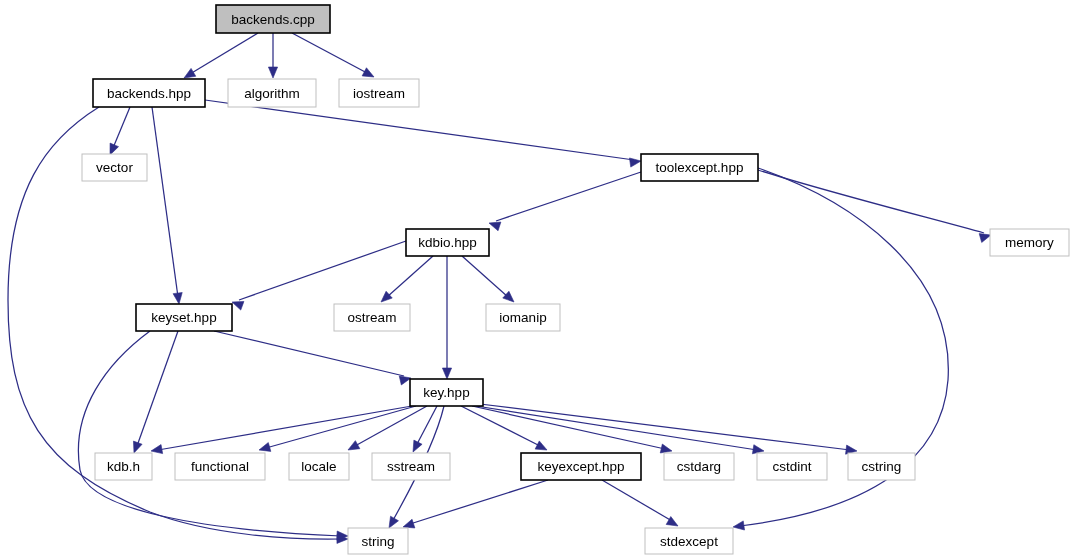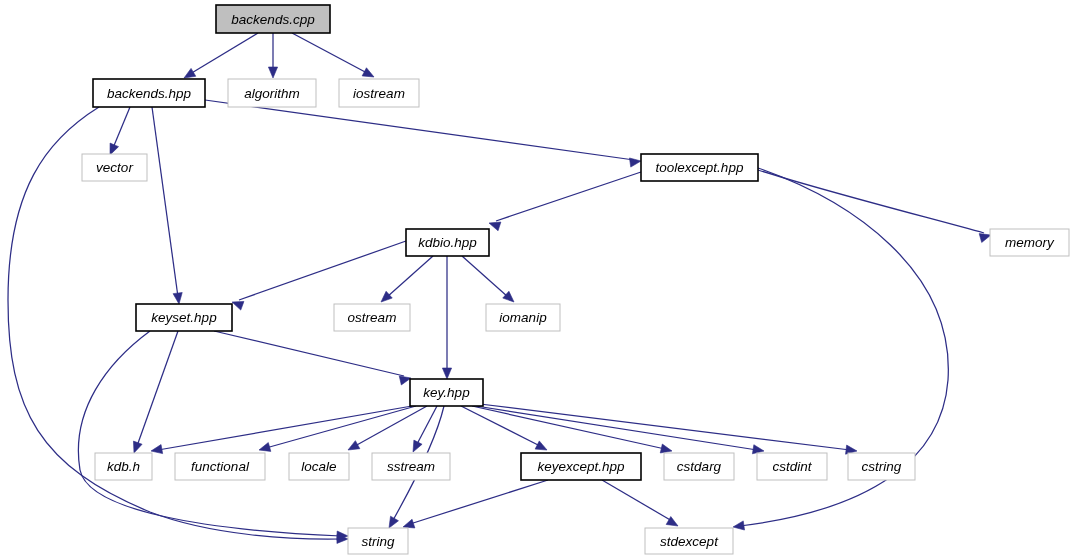--- a/index.html
+++ b/index.html
@@ -10,21 +10,20 @@
   body {
     width: 1073px;
     height: 560px;
     font-family: "Liberation Sans", sans-serif;
     overflow: hidden;
   }
   #graph-root {
     position: relative;
     width: 1073px;
     height: 444px;
-    font-style: italic;
   }
   svg#dep-graph {
     display: block;
     width: 1073px;
     height: 560px;
   }
   .node-box {
     stroke-width: 1;
   }
   .node-box.plain {

